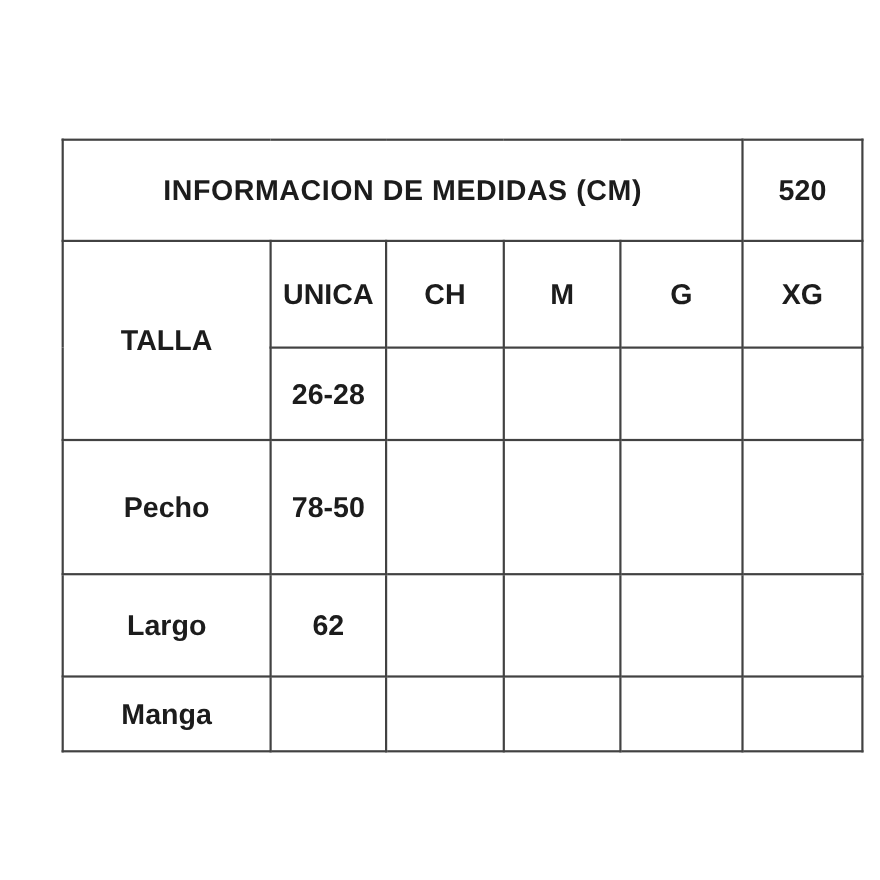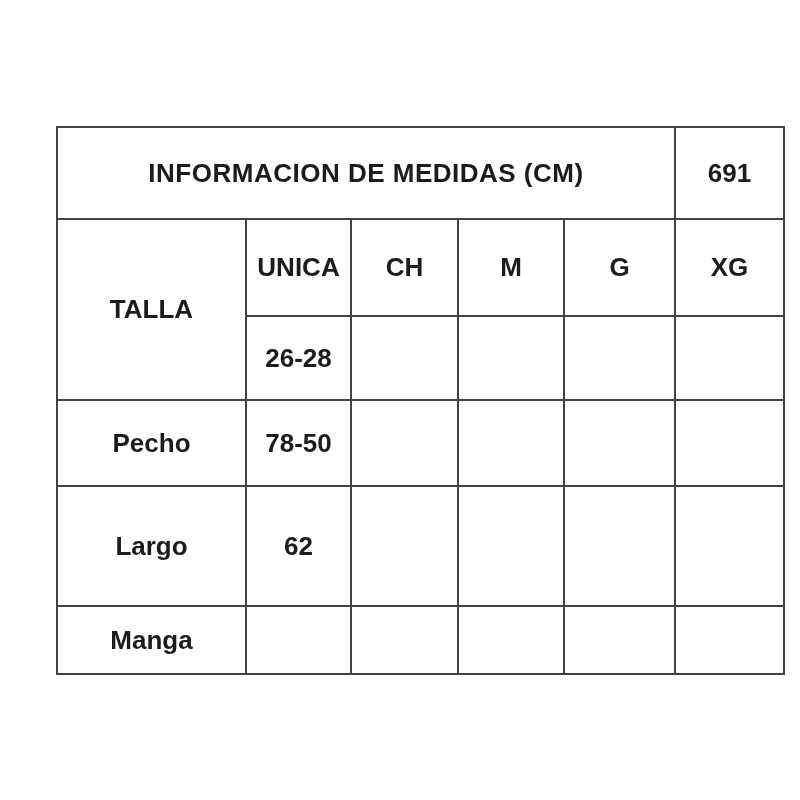--- a/index.html
+++ b/index.html
@@ -42,41 +42,41 @@
   td.code-cell {
     color: #8a8a8a;
     border-left: 1px solid #c6c6c6;
   }
   td.red-value {
     color: #e02427;
   }
   tr.r-header { height: 92px; }
   tr.r-sizecols { height: 97px; }
   tr.r-sizevals { height: 84px; }
-  tr.r-pecho { height: 86px; }
-  tr.r-largo { height: 120px; }
+  tr.r-pecho { height: 122px; }
+  tr.r-largo { height: 93px; }
   tr.r-manga { height: 68px; }
 </style>
 </head>
 <body>
 
 <div class="canvas">
   <table class="size-table">
     <colgroup>
       <col style="width:189px">
       <col style="width:105px">
       <col style="width:107px">
       <col style="width:106px">
       <col style="width:111px">
       <col style="width:109px">
     </colgroup>
     <tbody>
         <tr class="r-header">
       <td colspan="5" class="title-cell">INFORMACION DE MEDIDAS (CM)</td>
-      <td class="code-cell">691</td>
+      <td class="code-cell">520</td>
     </tr>
     <tr class="r-sizecols">
       <td rowspan="2">TALLA</td>
       <td>UNICA</td>
       <td>CH</td>
       <td>M</td>
       <td>G</td>
       <td>XG</td>
     </tr>
     <tr class="r-sizevals">

